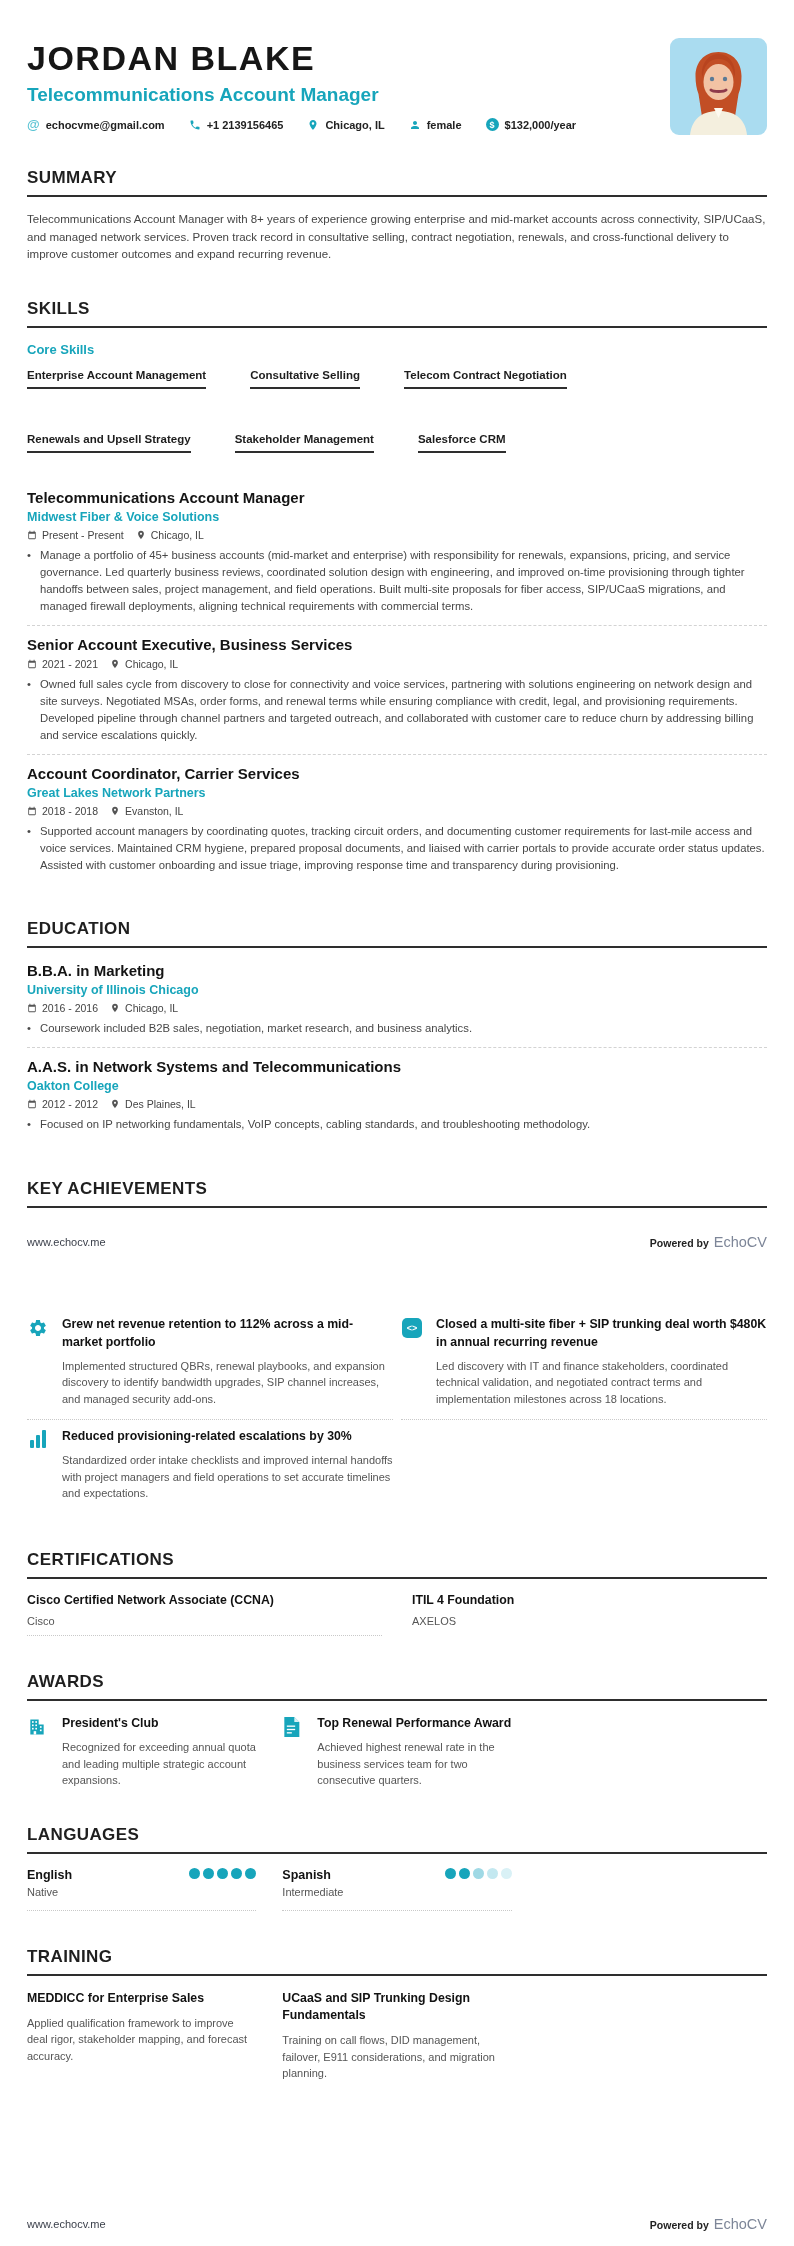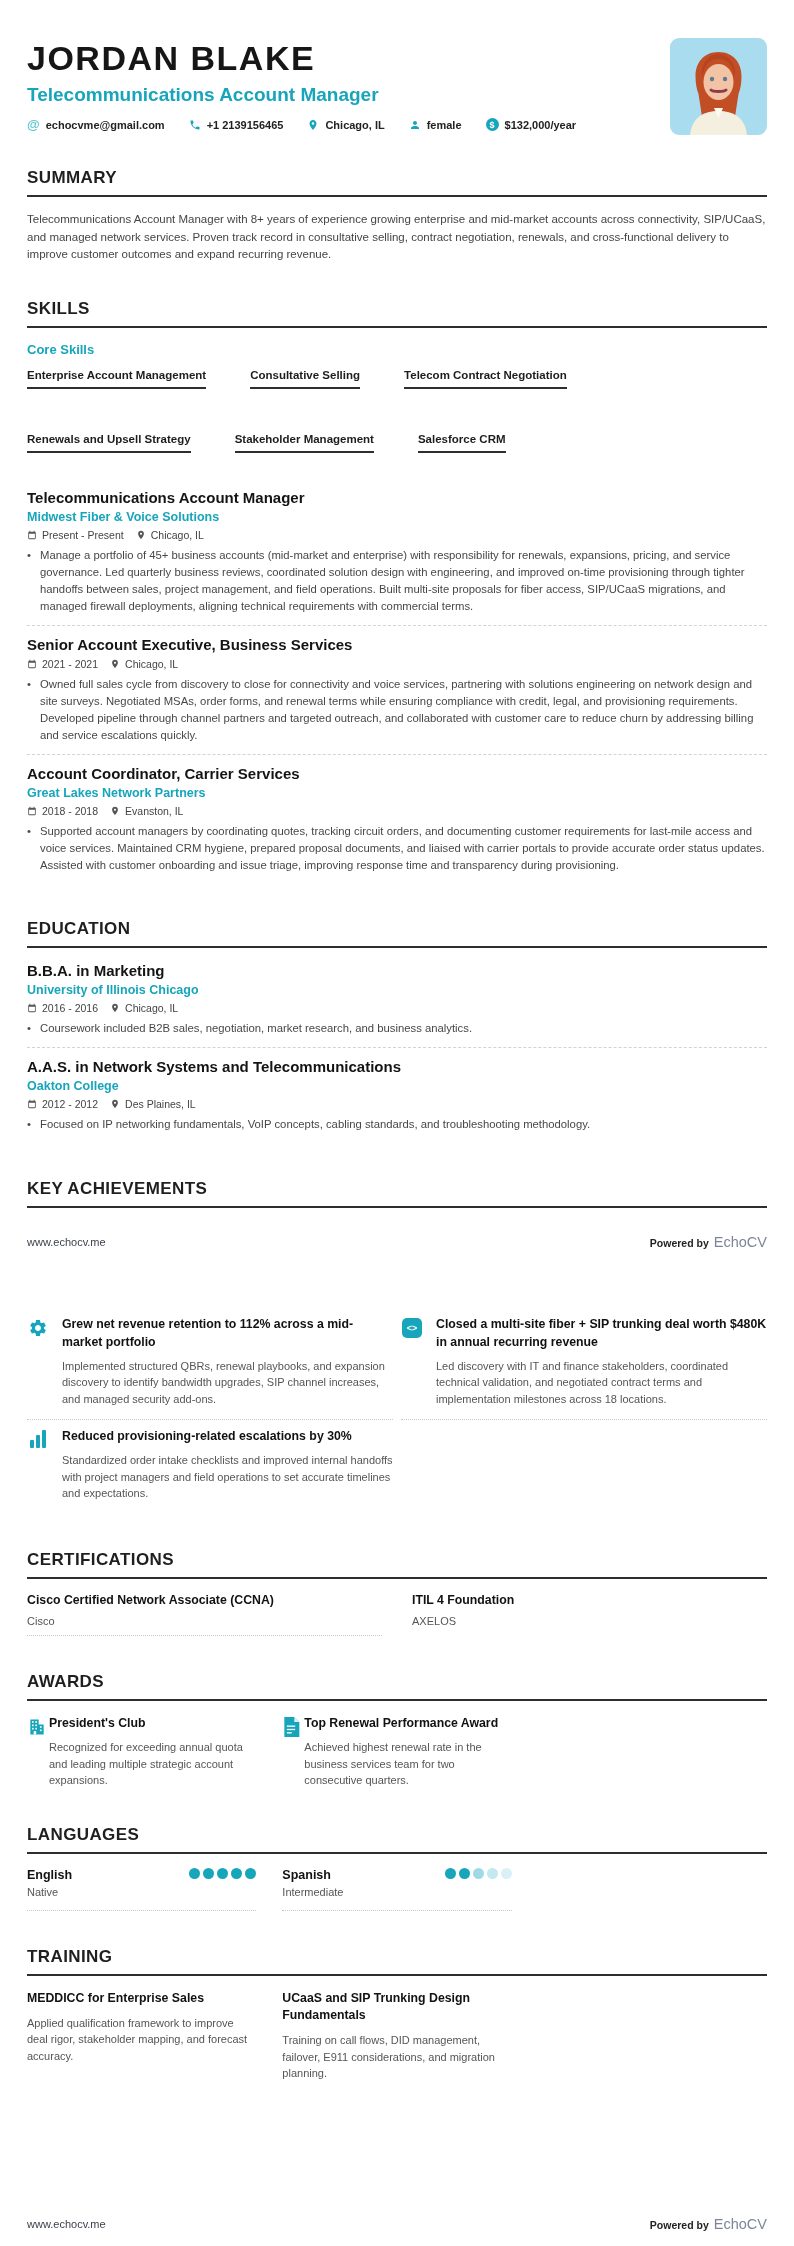--- a/index.html
+++ b/index.html
@@ -62,21 +62,21 @@
   .bars i:nth-child(1){ height:8px; } .bars i:nth-child(2){ height:13px; } .bars i:nth-child(3){ height:18px; }
 
   
   .cert-grid { display:grid; grid-template-columns:1fr 1fr; column-gap:30px; }
   .cert-name { font-size:12.3px; font-weight:700; color:#121212; }
   .cert-issuer { margin-top:8px; font-size:11px; color:#555; padding-bottom:8px; }
   .cert-item.dotted .cert-issuer { border-bottom:1px dotted #c9c9c9; }
 
   
   .tri-grid { display:grid; grid-template-columns:1fr 1fr 1fr; column-gap:26px; }
-  .award-item { display:flex; }
+  .award-item { display:flex; gap:13px; }
   .award-icon { flex:0 0 auto; width:22px; padding-top:2px; color:#17a5bb; }
   .award-title { font-size:12.3px; font-weight:700; color:#121212; line-height:1.4; }
   .award-desc { margin-top:7px; font-size:11px; line-height:1.5; color:#555; }
 
   .lang-item { display:flex; justify-content:space-between; align-items:flex-start; border-bottom:1px dotted #c9c9c9; padding-bottom:12px; }
   .lang-name { font-size:12.5px; font-weight:700; color:#121212; }
   .lang-level { margin-top:4px; font-size:11px; color:#555; }
   .dots { display:flex; gap:3px; }
   .dot { width:11px; height:11px; border-radius:50%; display:inline-block; }
 

